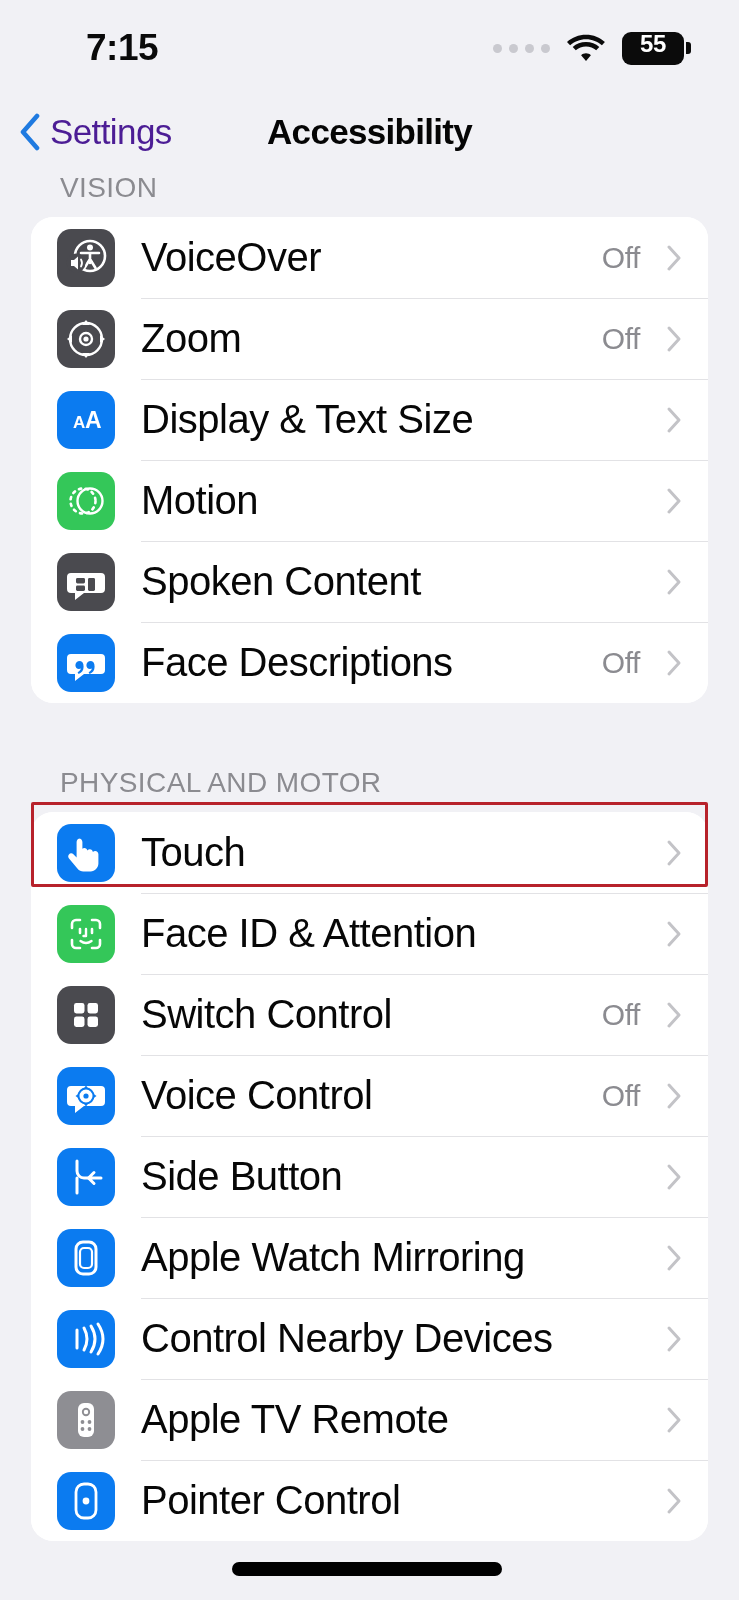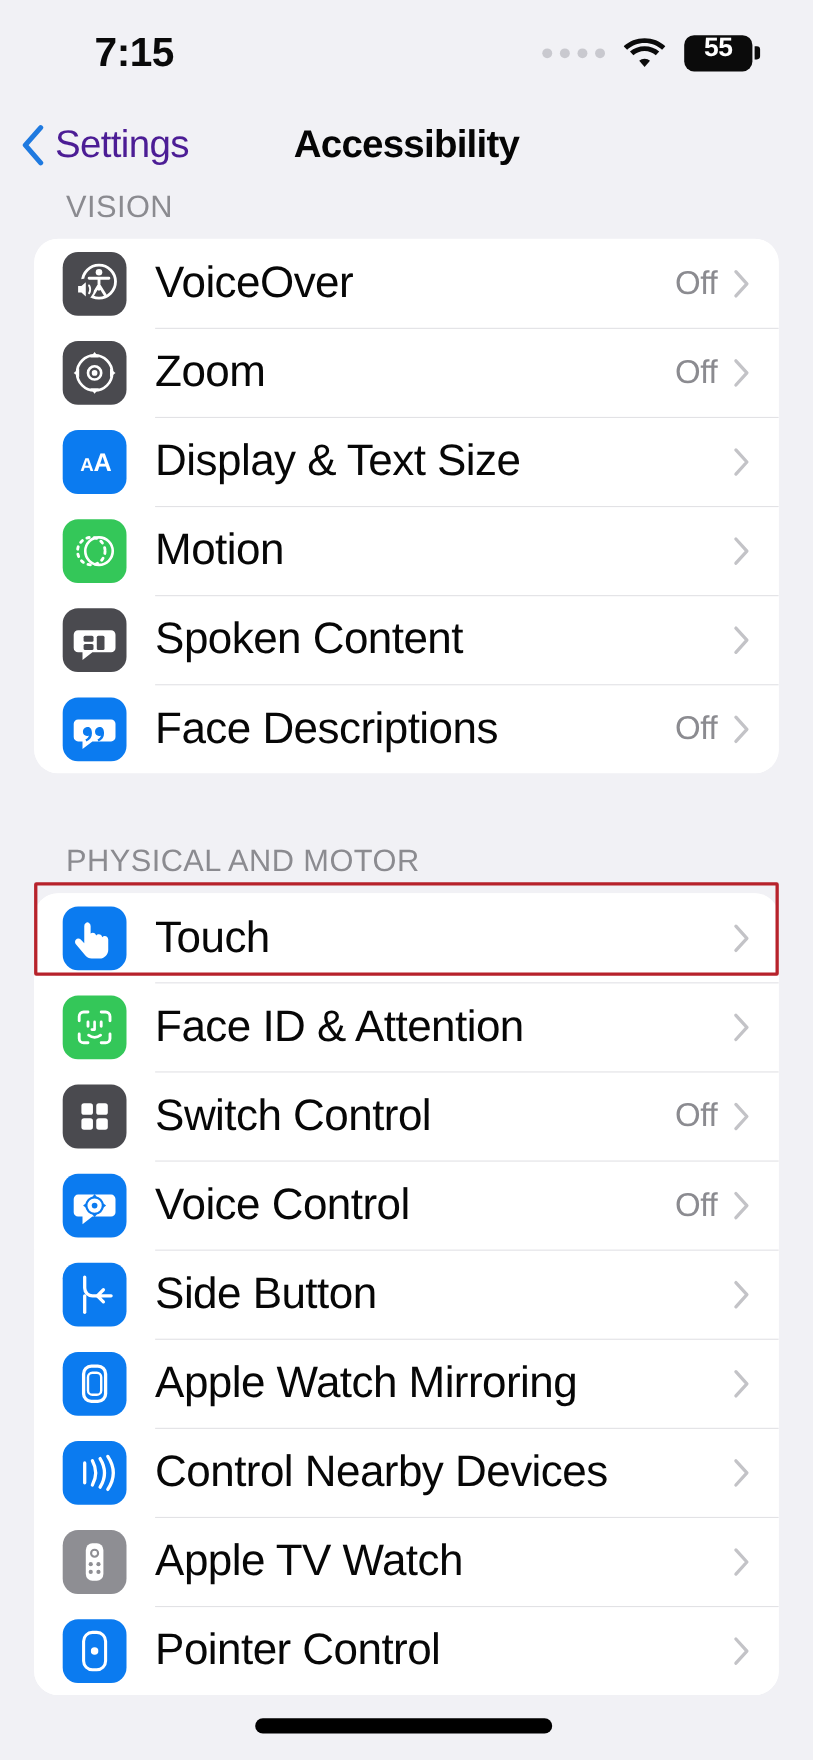--- a/index.html
+++ b/index.html
@@ -159,21 +159,21 @@
     margin-left: 26px;
     font-size: 40px;
     color: #070707;
     letter-spacing: -0.5px;
     white-space: nowrap;
   }
   .row-value {
     font-size: 30px;
     color: #8b8b90;
     letter-spacing: -0.4px;
-    margin-right: 14px;
+    margin-right: 26px;
   }
   .row-chev { width: 16px; height: 28px; flex: 0 0 16px; display: block; }
 
   
   .highlight-box {
     position: absolute;
     left: 31px;
     width: 677px;
     border: 3px solid #b7222b;
     border-radius: 2px;
@@ -450,21 +450,21 @@
         <div class="row-icon" style="background:#8e8e93">
           <svg width="58" height="58" viewBox="0 0 58 58">
             <rect x="21" y="12" width="16" height="34" rx="6" fill="#fff"></rect>
             <circle cx="29" cy="21" r="3.2" fill="none" stroke="#8e8e93" stroke-width="1.9"></circle>
             <circle cx="25.5" cy="31" r="1.9" fill="#8e8e93"></circle>
             <circle cx="32.5" cy="31" r="1.9" fill="#8e8e93"></circle>
             <circle cx="25.5" cy="38" r="1.9" fill="#8e8e93"></circle>
             <circle cx="32.5" cy="38" r="1.9" fill="#8e8e93"></circle>
           </svg>
         </div>
-        <div class="row-label">Apple TV Watch</div>
+        <div class="row-label">Apple TV Remote</div>
         <div class="row-value"></div>
         <svg class="row-chev" viewBox="0 0 16 28">
             <path d="M3 3 L13 14 L3 25" fill="none" stroke="#c3c3c7" stroke-width="3" stroke-linecap="round" stroke-linejoin="round"></path>
           </svg>
       </div>
 
       <div class="row">
         <div class="row-icon" style="background:#0b7bf0">
           <svg width="58" height="58" viewBox="0 0 58 58">
             <rect x="19" y="12" width="20" height="34" rx="8" fill="none" stroke="#fff" stroke-width="2.8"></rect>

